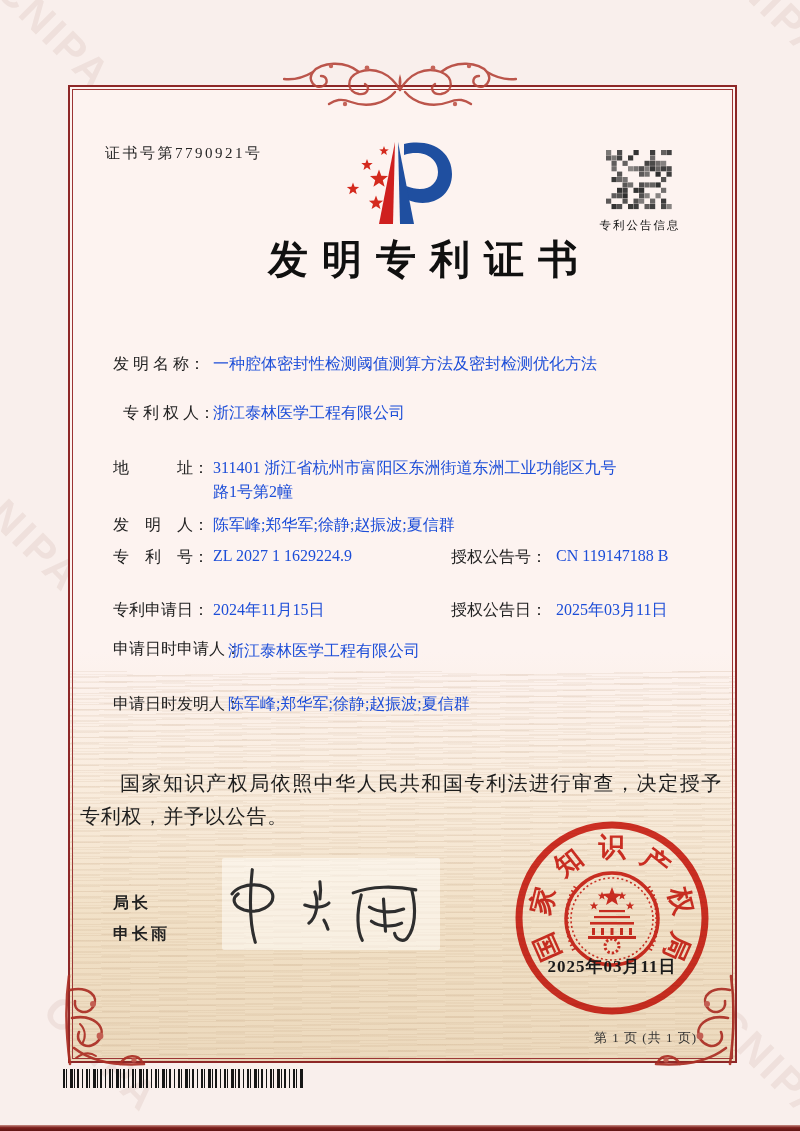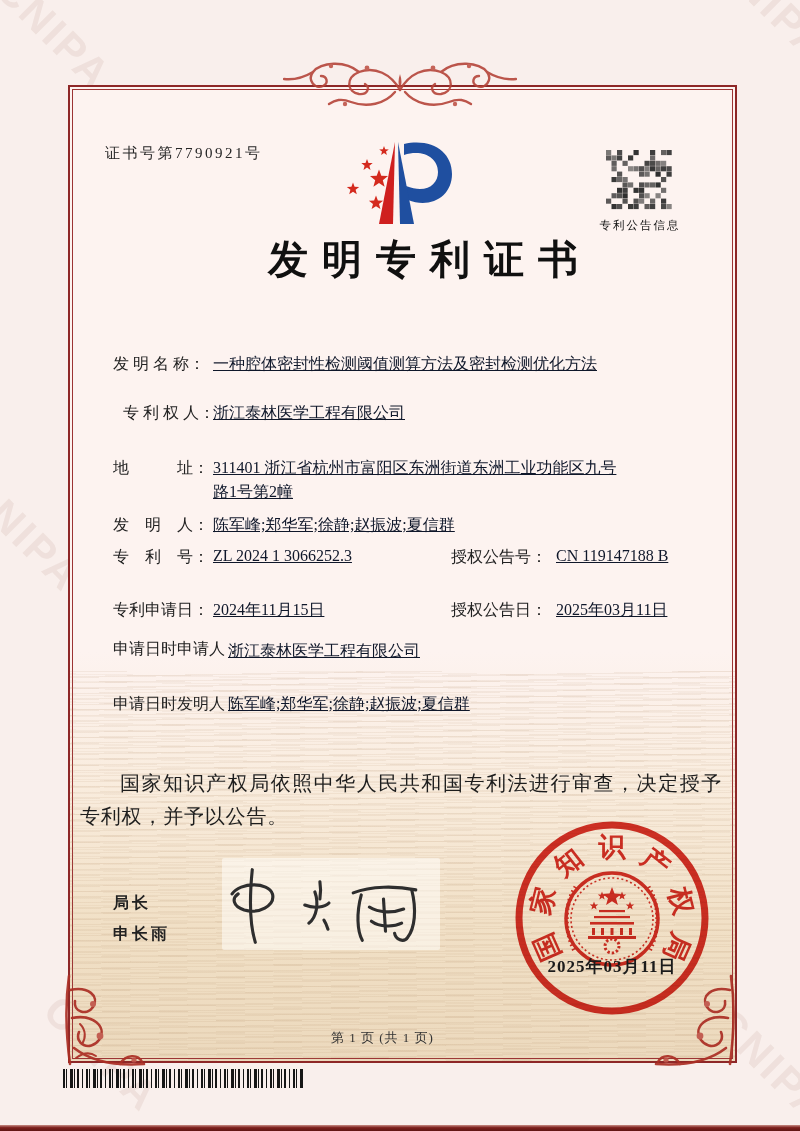--- a/index.html
+++ b/index.html
@@ -32,41 +32,41 @@
       repeating-linear-gradient(181deg, rgba(167,126,86,0.07) 0 1.5px, rgba(255,255,255,0) 1.5px 7px);
     pointer-events:none;
   }
   .cert-no{left:105px; top:144px; font-size:15px; letter-spacing:2.5px; color:#262626;}
   .qr-label{left:592px; top:218px; width:96px; text-align:center; font-size:11.5px; letter-spacing:2px; color:#111;}
   .title{
     left:0; right:0; top:232px; text-align:center;
     font-size:40px; font-weight:700; letter-spacing:14px; text-indent:14px; color:#101010;margin-left:46px;
   }
   .row-label{position:absolute; font-size:16px; color:#222; white-space:pre;}
-  .row-value{position:absolute; font-size:16px; color:#0f172a; white-space:nowrap;text-decoration:underline;}
+  .row-value{position:absolute; font-size:16px; color:#1d4ed8; white-space:nowrap;}
   .statement{
     position:absolute; left:80px; top:767px; width:642px;
     font-size:20px; line-height:33px; letter-spacing:0.8px; color:#1d1d1d; text-align:justify;
   }
   .statement .l1{text-indent:2em;}
   .director-title,.director-name{
     position:absolute; left:113px; font-family:"Liberation Sans","DejaVu Sans",sans-serif;
     font-size:16px; font-weight:600; color:#222; letter-spacing:3px;
   }
   .sig-box{
     position:absolute; left:222px; top:858px; width:218px; height:92px;
     background:rgba(255,253,250,0.55); border-radius:2px;
   }
   .seal-wrap{position:absolute; left:510px; top:816px; width:204px; height:204px; mix-blend-mode:multiply; opacity:0.95;}
   .seal-date{
     position:absolute; left:510px; top:955px; width:204px; text-align:center;
     font-size:17px; font-weight:700; letter-spacing:1px; color:#1b1b1b;
   }
   .footer-page{
-    position:absolute; left:68px; top:1029px; width:629px; text-align:center;
+    position:absolute; left:68px; top:1029px; width:629px; text-align:right;
     font-size:13px; letter-spacing:1px; color:#333;
   }
   .barcode{
     position:absolute; left:63px; top:1069px; width:240px; height:19px;
     background:repeating-linear-gradient(90deg,
       #161616 0 2px, transparent 2px 3px,
       #161616 3px 4px, transparent 4px 7px,
       #161616 7px 10px, transparent 10px 11px,
       #161616 11px 12px, transparent 12px 14px,
       #161616 14px 16px, transparent 16px 19px,
@@ -234,21 +234,21 @@
   <span class="row-value" style="left:213px; top:403px;">浙江泰林医学工程有限公司</span>
 
   <span class="row-label" style="left:113px; top:458px;">地　　　址：</span>
   <span class="row-value" style="left:213px; top:458px;">311401 浙江省杭州市富阳区东洲街道东洲工业功能区九号</span>
   <span class="row-value" style="left:213px; top:482px;">路1号第2幢</span>
 
   <span class="row-label" style="left:113px; top:515px;">发　明　人：</span>
   <span class="row-value" style="left:213px; top:515px;">陈军峰;郑华军;徐静;赵振波;夏信群</span>
 
   <span class="row-label" style="left:113px; top:547px;">专　利　号：</span>
-  <span class="row-value" style="left:213px; top:547px;">ZL 2024 1 3066252.3</span>
+  <span class="row-value" style="left:213px; top:547px;">ZL 2027 1 1629224.9</span>
   <span class="row-label" style="left:451px; top:547px;">授权公告号：</span>
   <span class="row-value" style="left:556px; top:547px;">CN 119147188 B</span>
 
   <span class="row-label" style="left:113px; top:600px;font-family:Liberation Mono, monospace;">专利申请日：</span>
   <span class="row-value" style="left:213px; top:600px;">2024年11月15日</span>
   <span class="row-label" style="left:451px; top:600px;">授权公告日：</span>
   <span class="row-value" style="left:556px; top:600px;">2025年03月11日</span>
 
   <span class="row-label" style="left:113px; top:639px;">申请日时申请人：</span>
   <span class="row-value" style="left:228px; top:641px;">浙江泰林医学工程有限公司</span>

